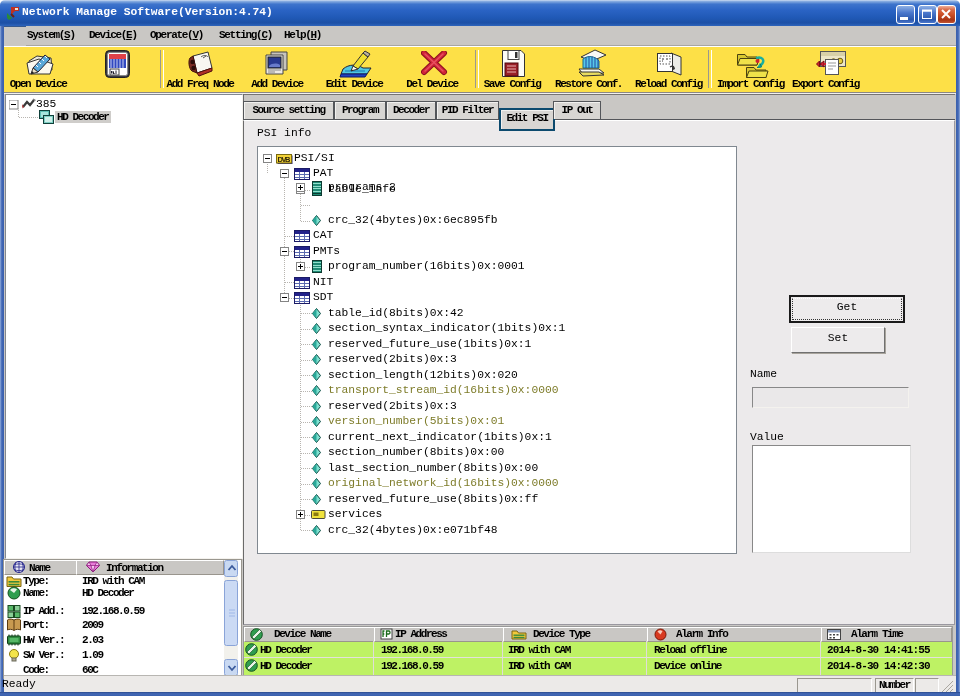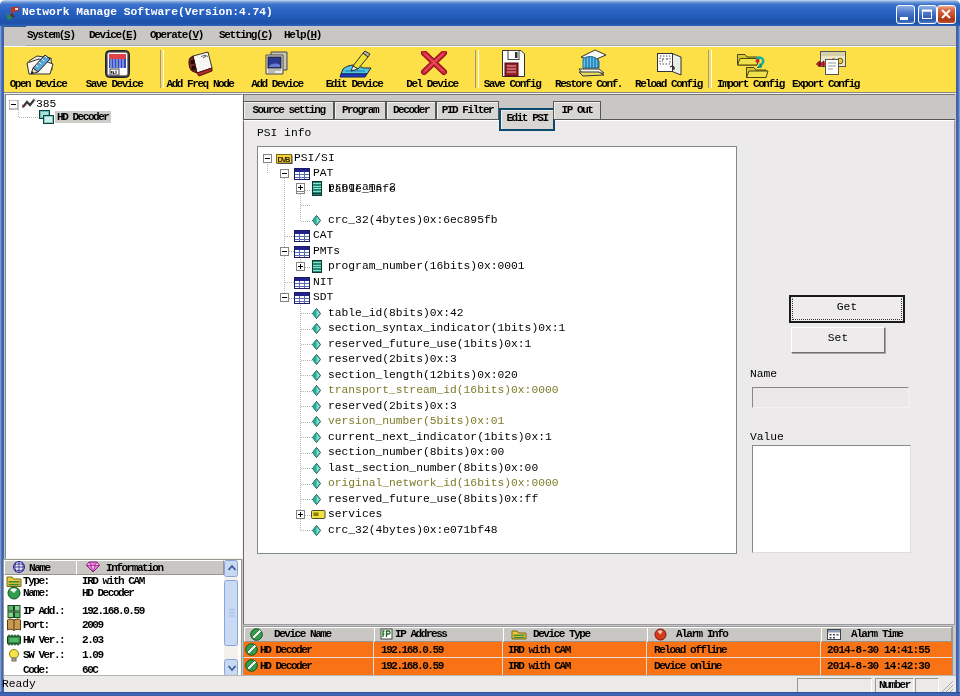--- a/index.html
+++ b/index.html
@@ -51,21 +51,21 @@
 #getbtn .inner{position:absolute;left:1px;top:1px;right:1px;bottom:1px;border:1px dotted #333;
  border-top-color:#fff;}
 #setbtn{left:791px;top:327px;width:92px;height:24px;background:#EDEBEC;
  border-top:1px solid #fff;border-left:1px solid #fff;border-right:1px solid #707070;border-bottom:1px solid #707070;box-shadow:1px 1px 0 #a8a49c;}
 .bcap{width:100%;text-align:center;position:absolute;top:4px;}
 #nameinput{left:752px;top:387px;width:155px;height:19px;background:#EAE8E9;
  border-top:1px solid #888;border-left:1px solid #888;border-bottom:1px solid #f4f2ee;border-right:1px solid #f4f2ee;}
 #valuebox{left:752px;top:445px;width:157px;height:106px;background:#fff;
  border-top:1px solid #888;border-left:1px solid #888;border-bottom:1px solid #ddd;border-right:1px solid #ddd;}
 
-#devtable{left:243px;top:626px;width:708px;height:48px;background:#f97316;border:1px solid #999;text-decoration:underline;}
+#devtable{left:243px;top:626px;width:708px;height:48px;background:#bef264;border:1px solid #999;text-decoration:underline;}
 .dh{position:absolute;top:0;height:13px;background:#C9C7C4;border-right:1px solid #99958d;border-bottom:1px solid #99958d;border-top:1px solid #fff;border-left:1px solid #fff;}
 .drow{position:absolute;height:15px;white-space:nowrap;}
 .dcell{position:absolute;top:0;}
 .dvline{position:absolute;top:14px;bottom:0;width:1px;background:#e0ddd8;}
 
 #status{left:4px;top:675px;right:4px;height:17px;background:#ECEAE8;border-top:1px solid #b8b6b2;}
 .sbox{top:2px;height:13px;border:1px solid;border-color:#9a978f #fff #fff #9a978f;}
 </style></head><body>
 <div class="abs" style="left:0;top:0;width:10px;height:10px;background:#fff"></div>
 <div class="abs" style="right:0;top:0;width:10px;height:10px;background:#fff"></div>
@@ -185,23 +185,20 @@
 <circle cx="24" cy="10" r="2.8" fill="#E8D040" stroke="#6a5a10"></circle>
 <circle cx="17.5" cy="10" r="2.2" fill="#E8D040" stroke="#6a5a10"></circle>
 <rect x="9.5" y="8.5" width="13" height="15" fill="#fff" stroke="#555"></rect>
 <path d="M12 12 L20 12 M12 15 L20 15 M12 18 L17 18" stroke="#999"></path>
 <path d="M8 10 L4 13 L8 16 Z M3.5 10 L0.5 13 L3.5 16 Z" fill="#D02030" stroke="#7a0c14"></path>
 <path d="M8 12 L10 12 L10 14 L8 14 Z" fill="#D02030"></path>
 </svg>
 
   <div class="abs tb c" style="left:0px;width:68px">
       <span class="lab">Open Device</span>
-    </div>
-  <div class="abs tb c" style="left:77px;width:66px">
-      <span class="lab">Save Device</span>
     </div>
   <div class="abs tb c" style="left:160px;width:72px">
       <span class="lab">Add Freq Node</span>
     </div>
   <div class="abs tb c" style="left:240px;width:66px">
       <span class="lab">Add Device</span>
     </div>
   <div class="abs tb c" style="left:317px;width:66px">
       <span class="lab">Edit Device</span>
     </div>

